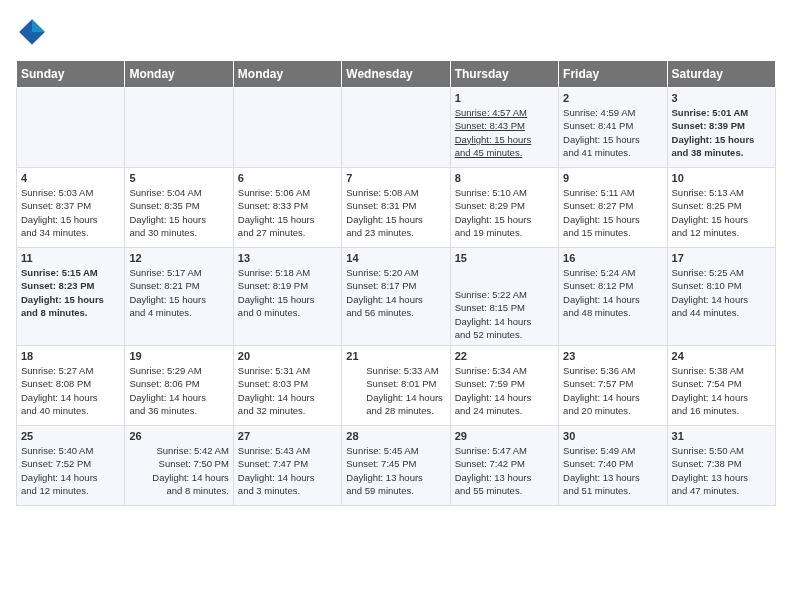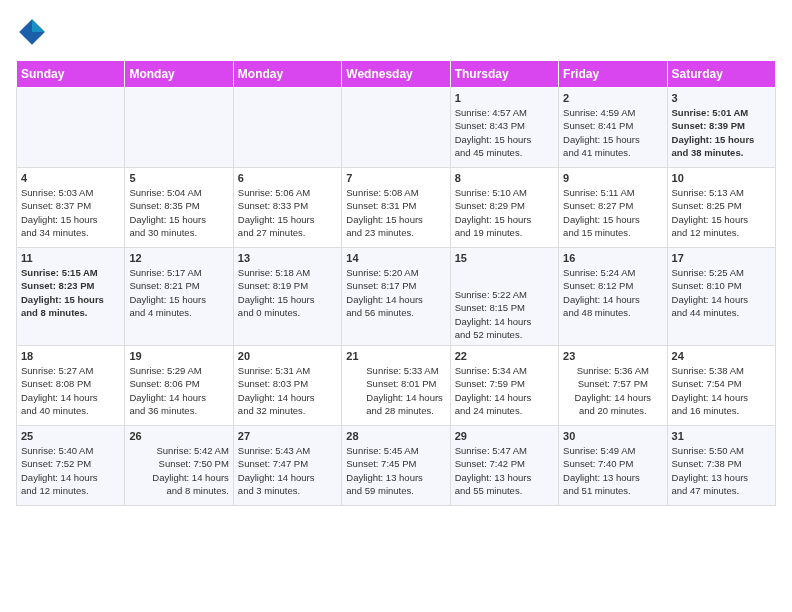--- a/index.html
+++ b/index.html
@@ -43,21 +43,21 @@
     .sub-title {
       font-size: 16px;
       color: #555;
     }
     table {
       width: 100%;
       border-collapse: collapse;
       table-layout: fixed;
     }
     thead th {
-      background-color: #d946ef;
+      background-color: #737373;
       color: #fff;
       font-size: 12px;
       font-weight: bold;
       padding: 6px 4px;
       text-align: left;
       border: 1px solid #fff;
     }
     tbody td {
       vertical-align: top;
       font-size: 10px;
@@ -115,21 +115,21 @@
       </tr>
   </thead>
   <tbody>
   <tr>
         <td></td>
         <td></td>
         <td></td>
         <td></td>
         <td>
           <div class="day-number">1</div>
-          <div class="day-info" style="white-space: pre-line;">Sunrise: 4:57 AM
+          <div class="day-info" style="white-space: pre-line; text-decoration: underline;">Sunrise: 4:57 AM
 Sunset: 8:43 PM
 Daylight: 15 hours
 and 45 minutes.</div>
         </td>
         <td>
           <div class="day-number">2</div>
           <div class="day-info" style="white-space: pre-line;">Sunrise: 4:59 AM
 Sunset: 8:41 PM
 Daylight: 15 hours
 and 41 minutes.</div>
@@ -275,21 +275,21 @@
         </td>
         <td>
           <div class="day-number">22</div>
           <div class="day-info" style="white-space: pre-line;">Sunrise: 5:34 AM
 Sunset: 7:59 PM
 Daylight: 14 hours
 and 24 minutes.</div>
         </td>
         <td>
           <div class="day-number">23</div>
-          <div class="day-info" style="white-space: pre-line; text-align: center;">Sunrise: 5:36 AM
+          <div class="day-info" style="white-space: pre-line;">Sunrise: 5:36 AM
 Sunset: 7:57 PM
 Daylight: 14 hours
 and 20 minutes.</div>
         </td>
         <td>
           <div class="day-number">24</div>
           <div class="day-info" style="white-space: pre-line;">Sunrise: 5:38 AM
 Sunset: 7:54 PM
 Daylight: 14 hours
 and 16 minutes.</div>

